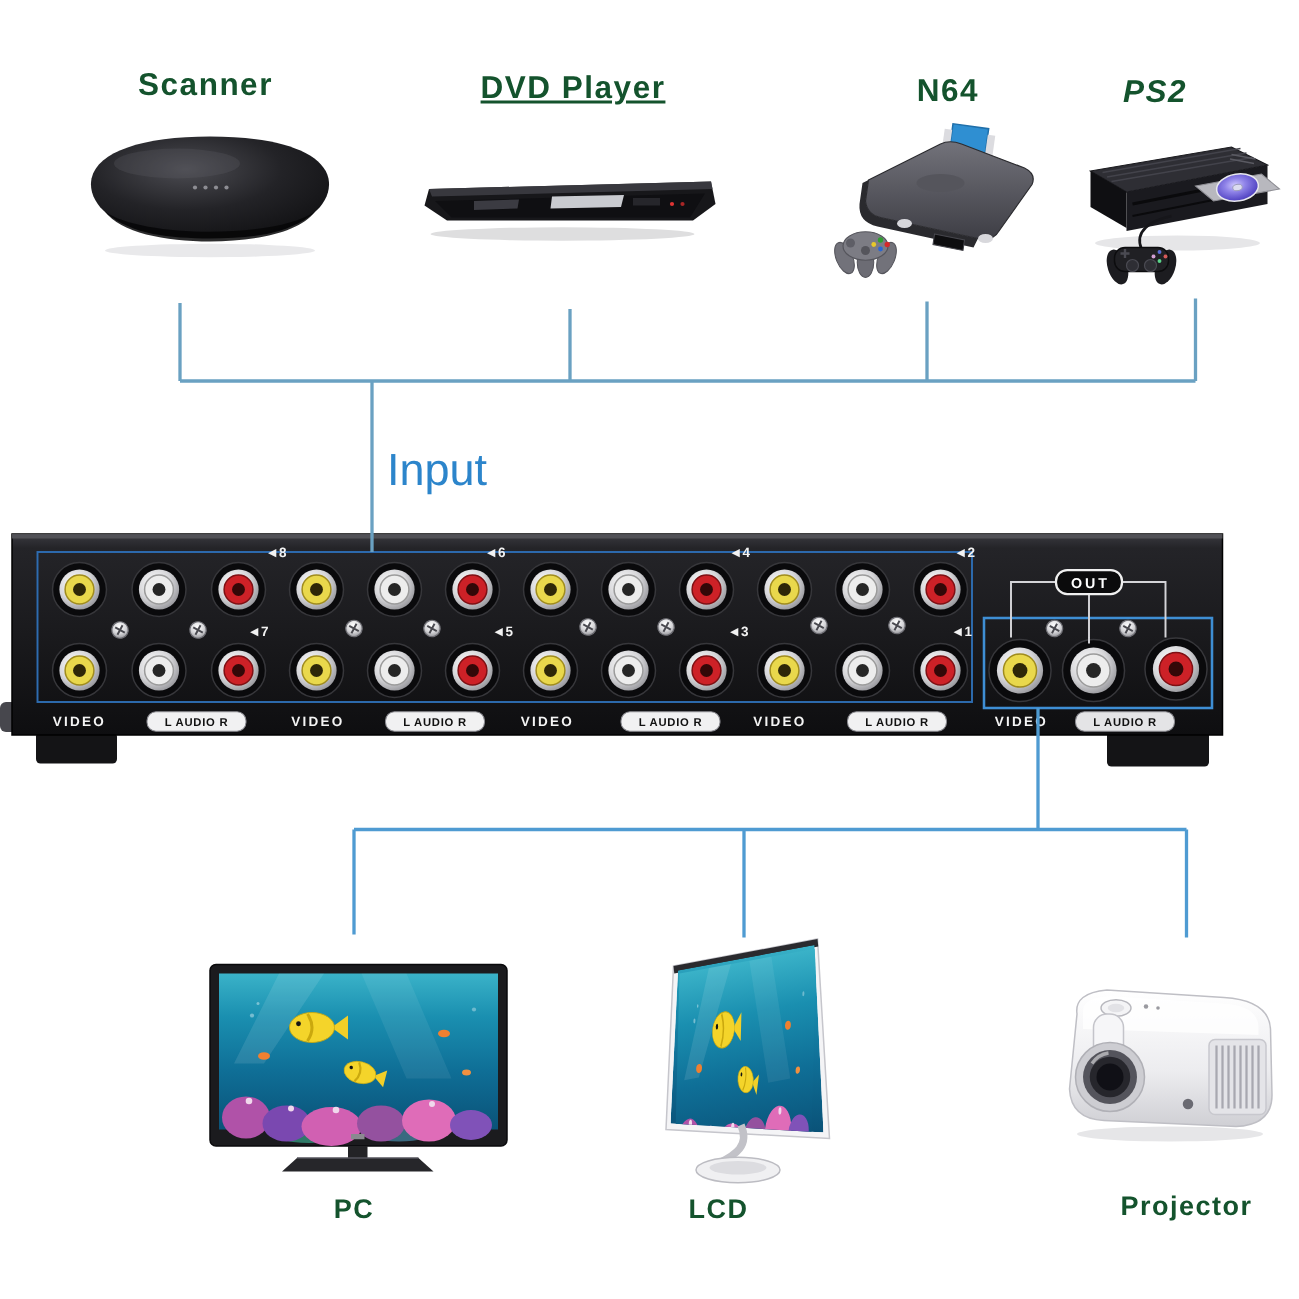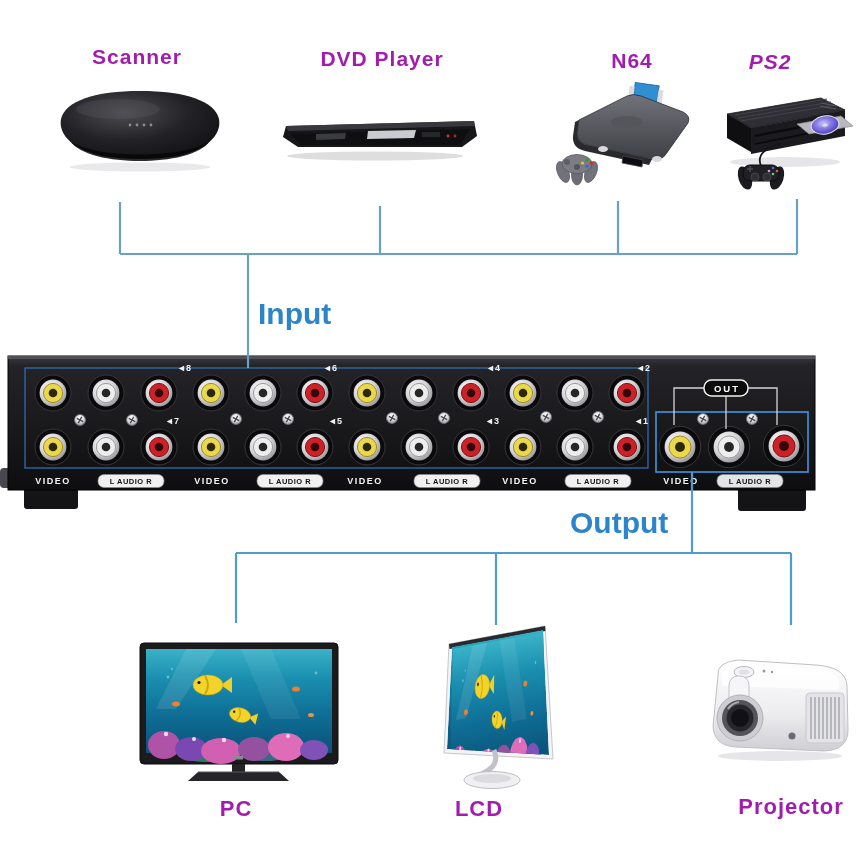--- a/index.html
+++ b/index.html
@@ -1,34 +1,34 @@
 <!DOCTYPE html>
 <html><head>
 <meta charset="utf-8">
 <style>
   html,body{margin:0;padding:0;background:#ffffff;font-family:"Liberation Sans",sans-serif;}
   .stage{position:relative;width:866px;height:866px;background:#ffffff;overflow:hidden;}
   .stage svg{position:absolute;}
-  .dev-title{position:absolute;transform:translateX(-50%);font-weight:700;color:#a21caf;
+  .dev-title{position:absolute;transform:translateX(-50%);font-weight:700;color:#14532d;
              font-size:21px;letter-spacing:1px;white-space:nowrap;}
-  .out-title{font-size:22px;}
-  .bus-label{position:absolute;font-weight:700;font-size:30px;color:#2c85cb;white-space:nowrap;}
+  .out-title{font-size:18px;}
+  .bus-label{position:absolute;font-weight:400;font-size:30px;color:#2c85cb;white-space:nowrap;}
   svg text{font-family:"Liberation Sans",sans-serif;}
   .panel-num{font-size:9px;font-weight:700;fill:#f2f2f2;}
   .video-lbl{font-size:9px;font-weight:700;fill:#f4f4f4;letter-spacing:1.5px;}
   .audio-lbl{font-size:7.5px;font-weight:700;fill:#111;letter-spacing:.5px;}
   .out-lbl{font-size:9.5px;font-weight:700;fill:#fff;letter-spacing:2px;}
 </style>
 </head>
 <body>
 
 <div class="stage">
 
   <div class="dev-title" style="left:137px;top:45px;">Scanner</div>
-  <div class="dev-title" style="left:382px;top:47px;">DVD Player</div>
+  <div class="dev-title" style="left:382px;top:47px;text-decoration:underline;">DVD Player</div>
   <div class="dev-title" style="left:632px;top:49px;">N64</div>
   <div class="dev-title" style="left:770px;top:50px;font-style:italic;">PS2</div>
 
   <svg style="left:50px;top:83px;" width="180" height="95" viewBox="0 0 180 95">
     <defs>
       <radialGradient id="scG" cx="40%" cy="32%" r="80%">
         <stop offset="0" stop-color="#4c4c52"></stop>
           <stop offset=".5" stop-color="#232327"></stop>
           <stop offset="1" stop-color="#0e0e10"></stop>
       </radialGradient>
@@ -129,21 +129,20 @@
   <svg style="left:0;top:0;z-index:5;pointer-events:none;" width="866" height="866" viewBox="0 0 866 866">
     <g fill="none" stroke-width="2.2">
       <path d="M120 202 V254 M380 206 V254 M618 201 V254 M797 199 V254 M120 254 H797 M248 254 V368" stroke="#6aa1c2"></path>
     </g>
     <g fill="none" stroke-width="2.2">
       <path d="M692 472 V553 M236 553 H791 M236 553 V623 M496 553 V625 M791 553 V625" stroke="#4f9bd2"></path>
     </g>
   </svg>
 
   <div class="bus-label" style="left:258px;top:297px;">Input</div>
-  <div class="bus-label" style="left:570px;top:506px;">Output</div>
 
   <svg style="left:0;top:0;z-index:3;" width="866" height="866" viewBox="0 0 866 866">
     <defs>
       <linearGradient id="panelG" x1="0" y1="0" x2="0" y2="1">
         <stop offset="0" stop-color="#3a3a40"></stop>
           <stop offset=".07" stop-color="#242428"></stop>
         <stop offset=".5" stop-color="#1a1a1d"></stop>
           <stop offset="1" stop-color="#0e0e10"></stop>
       </linearGradient>
       <radialGradient id="metalG" cx="38%" cy="35%" r="75%">

